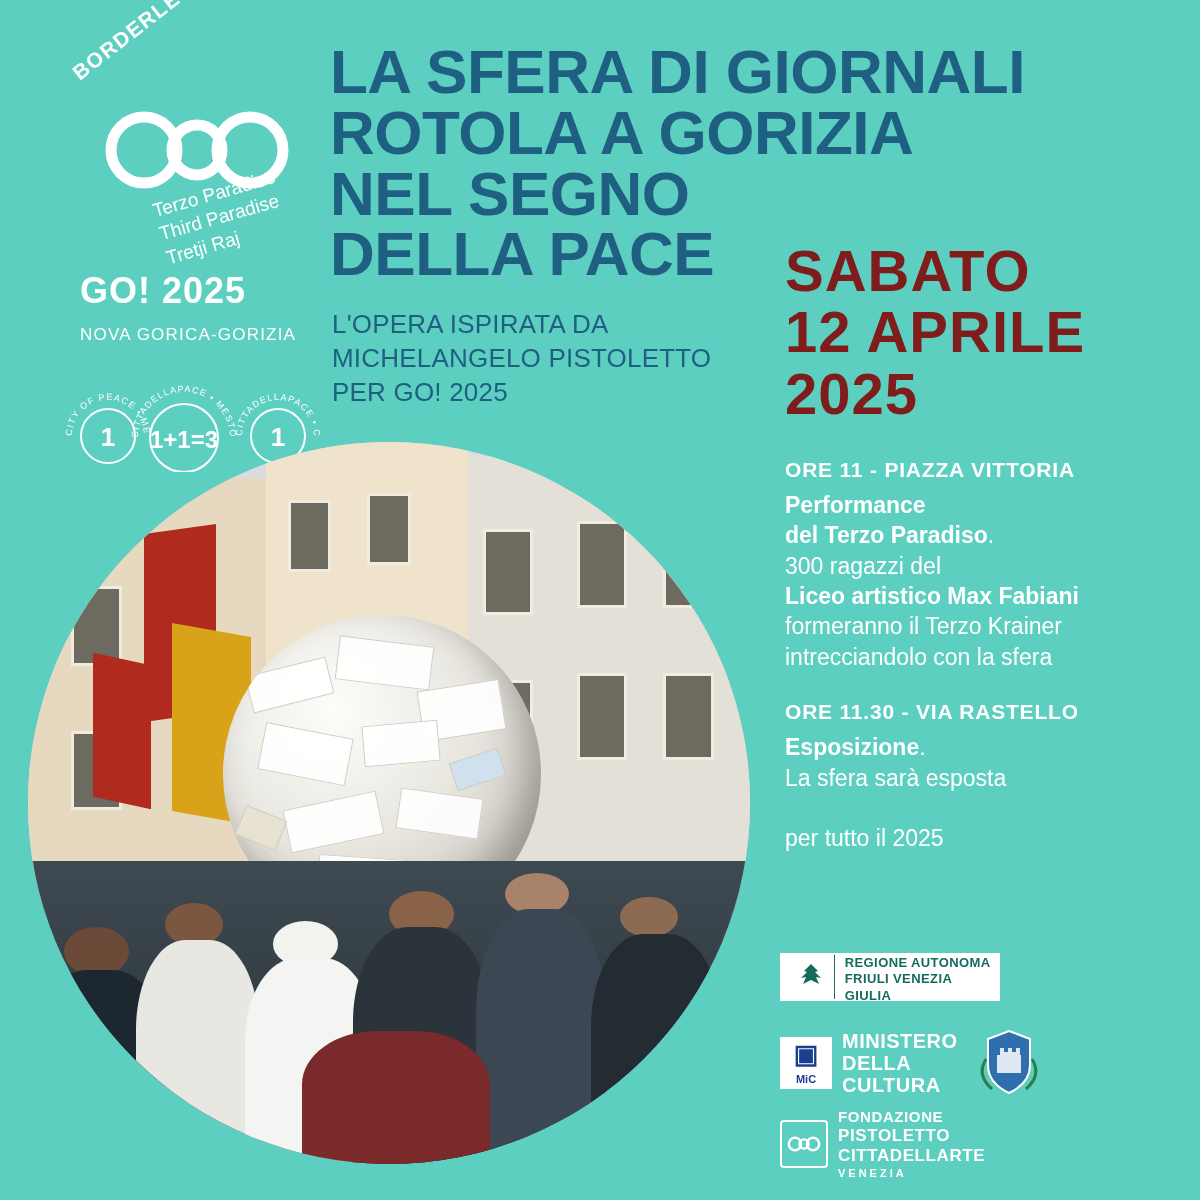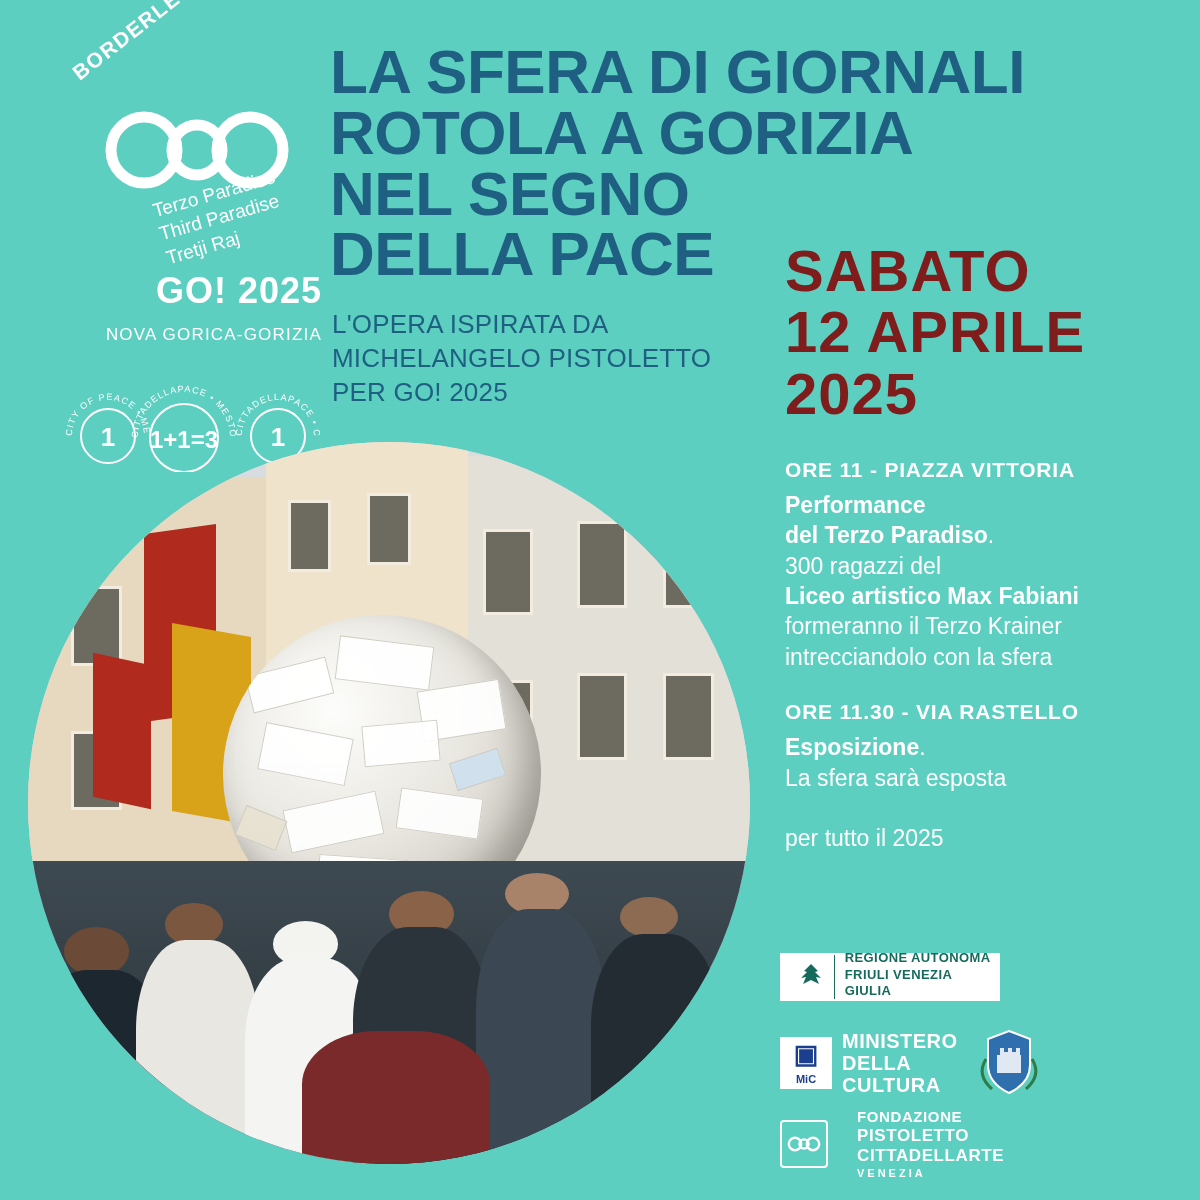--- a/index.html
+++ b/index.html
@@ -42,23 +42,23 @@
     left: 110px; top: 170px;
     width: 180px;
     transform: rotate(-16deg);
     transform-origin: left top;
     font-size: 19px;
     line-height: 1.28;
     font-weight: 500;
   }
   .go2025 {
     position: absolute;
-    left: 32px; top: 243px;
+    left: 40px; top: 243px;
     width: 250px;
-    text-align: right;
+    text-align: left;
   }
   .go2025 .big {
     font-size: 36px;
     font-weight: bold;
     letter-spacing: 1px;
     line-height: 1;
   }
   .go2025 .small {
     font-size: 17px;
     letter-spacing: 1.2px;
@@ -198,21 +198,21 @@
     left: 760px; top: 945px;
     width: 420px; height: 230px;
     color: #ffffff;
   }
   .rafvg {
     position: absolute;
     left: 20px; top: 8px;
     width: 220px; height: 48px;
     background: #ffffff;
     border: 2px solid #ffffff;
-    display: flex; align-items: flex-end;
+    display: flex; align-items: flex-start;
   }
   .rafvg .emblem {
     width: 48px; height: 44px;
     margin: 0 4px 0 6px;
     display: flex; align-items: center; justify-content: center;
     border-right: 1px solid #1a6d5e;
   }
   .rafvg .txt {
     color: #146b5c;
     font-size: 13px;
@@ -248,21 +248,21 @@
   .crest {
     position: absolute;
     left: 212px; top: 80px;
     width: 74px; height: 74px;
     text-align: center;
   }
   .fond {
     position: absolute;
     left: 20px; top: 168px;
     width: 260px; height: 62px;
-    display: flex; align-items: center; gap: 19px;
+    display: flex; align-items: center;
   }
   .fond .mark {
     width: 48px; height: 48px;
     border: 2px solid #ffffff;
     border-radius: 4px;
     display: flex; align-items: center; justify-content: center;
   }
   .fond .txt {
     margin-left: 10px;
     font-size: 15px; line-height: 1.2; font-weight: bold;

